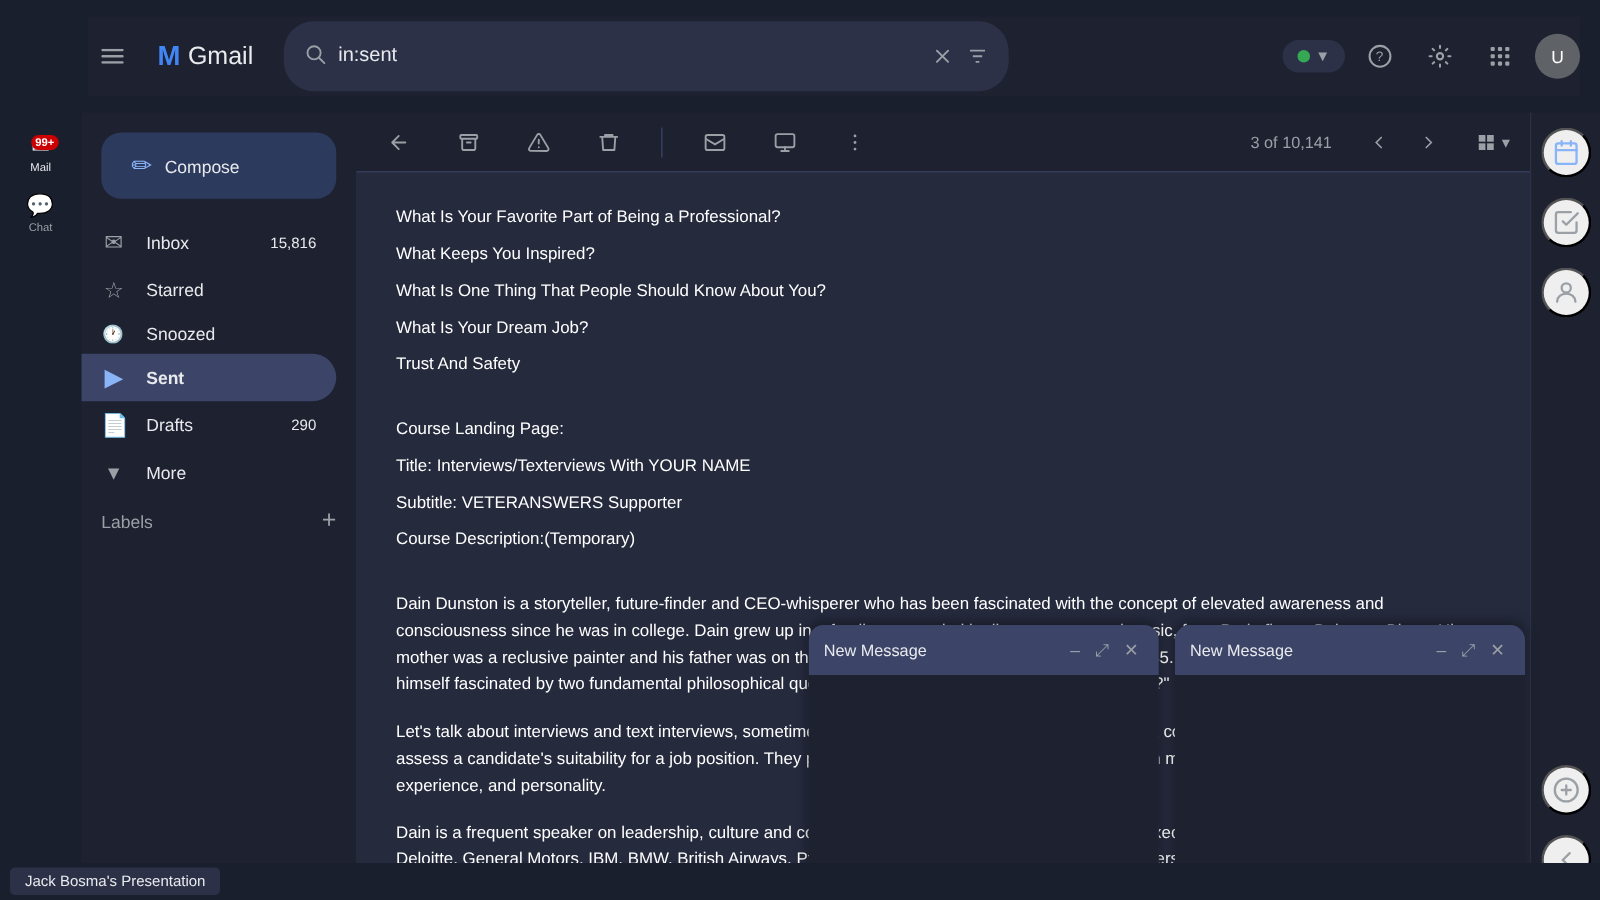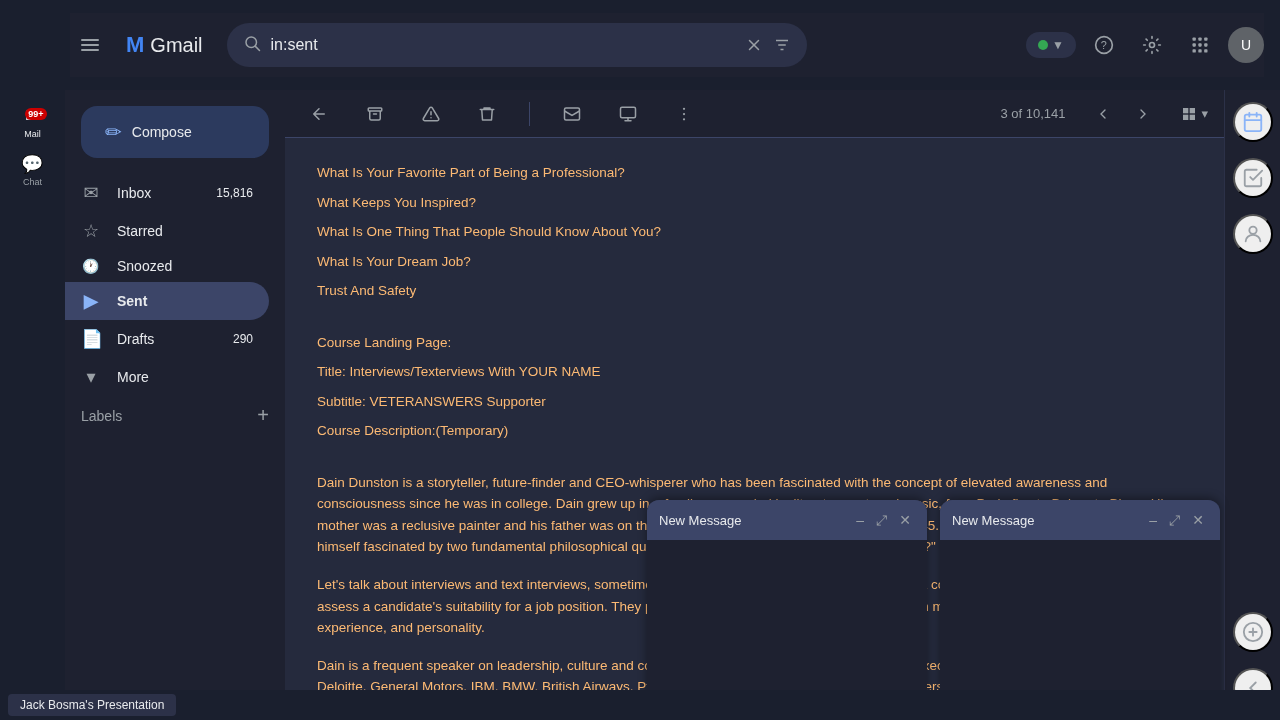--- a/index.html
+++ b/index.html
@@ -73,21 +73,21 @@
 
     .gmail-logo-text {
       font-size: 20px;
       color: #e8eaed;
       font-weight: 400;
     }
 
     .search-bar {
       flex: 1;
       max-width: 580px;
-      height: 44px;
+      height: 56px;
       background: #2c3148;
       border-radius: 24px;
       display: flex;
       align-items: center;
       padding: 0 16px;
       gap: 10px;
     }
 
     .search-icon-svg {
       color: #9aa0a6;
@@ -335,21 +335,21 @@
       color: #9aa0a6;
       font-size: 13px;
     }
 
     
     .email-content {
       flex: 1;
       overflow-y: auto;
       background: #252a3d;
       padding: 24px 32px;
-      color: #fdba74;
+      color: #ffffff;
       font-size: 13.5px;
       line-height: 1.6;
     }
 
     .email-content p {
       margin-bottom: 8px;
     }
 
     .email-section {
       margin-bottom: 4px;

